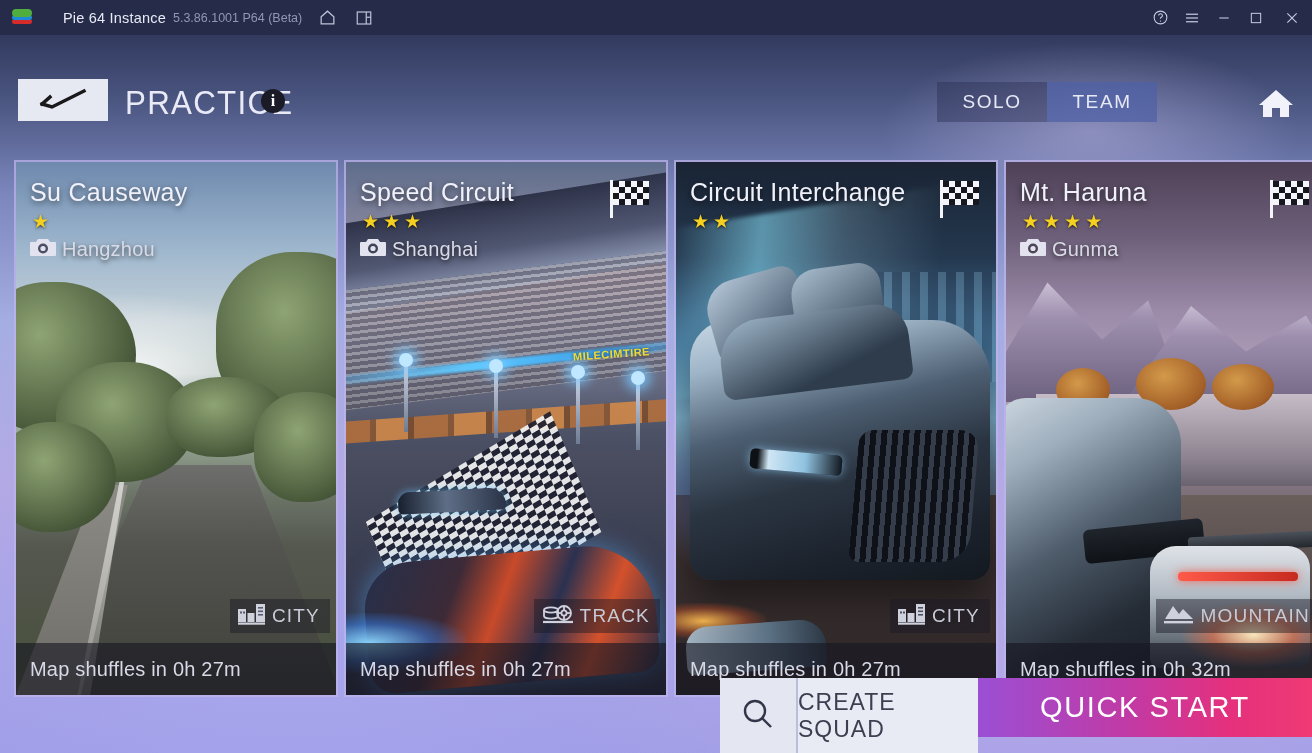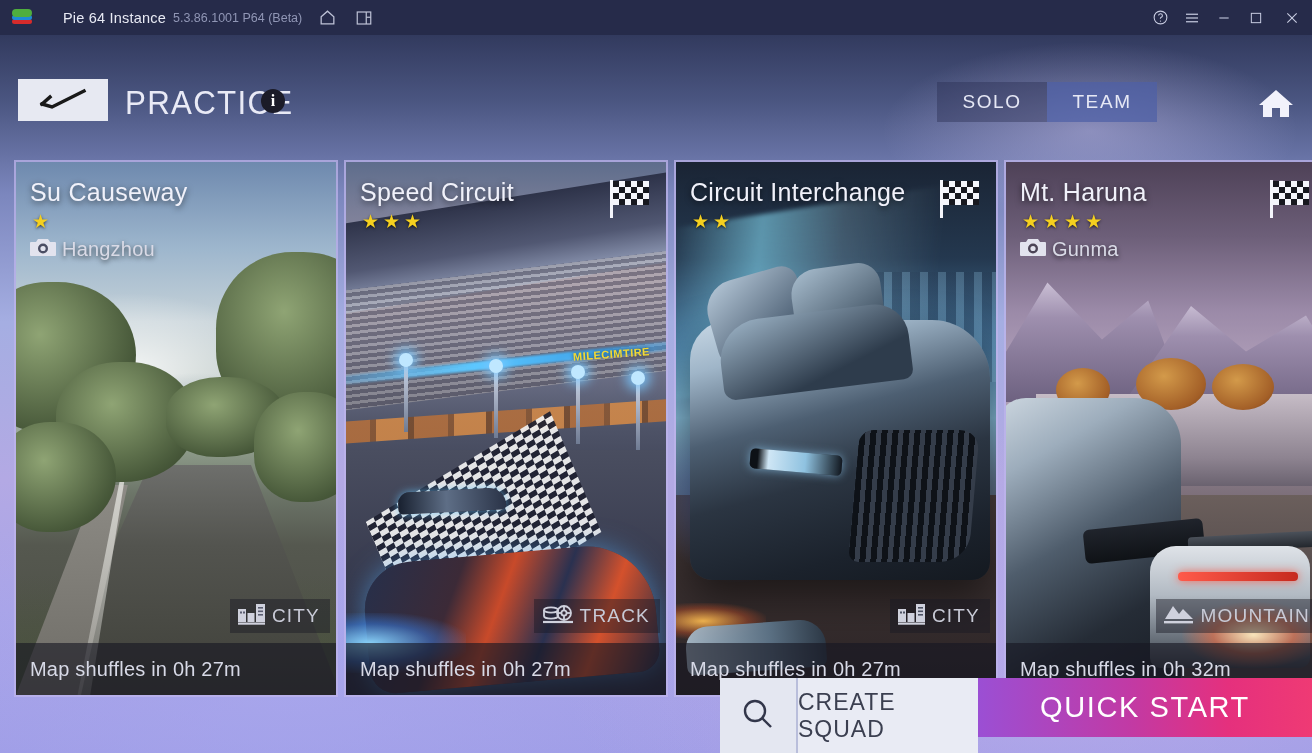--- a/index.html
+++ b/index.html
@@ -522,20 +522,30 @@
           <div class="flame"></div>
           <div class="adtext">MILECIMTIRE</div>
         </div>
         <div class="card-top">
           <div class="card-title">Speed Circuit</div>
           <div class="stars">
             <span class="star">★</span>
             <span class="star">★</span>
             <span class="star">★</span>
           </div>
+          <div class="loc-row">
+            <span>
+              <svg width="26" height="20" viewBox="0 0 26 20" fill="#e2e3ee">
+                <path d="M8 2h10l2 3h5a1 1 0 0 1 1 1v12a1 1 0 0 1-1 1H1a1 1 0 0 1-1-1V6a1 1 0 0 1 1-1h5z"></path>
+                <circle cx="13" cy="11.5" r="5" fill="#3e4358"></circle>
+                  <circle cx="13" cy="11.5" r="2.6" fill="#e2e3ee"></circle>
+              </svg>
+            </span>
+            <span class="loc-name">Shanghai</span>
+          </div>
         </div>
         <div class="flag-icon">
           <svg width="46" height="42" viewBox="0 0 46 42">
             <rect x="2" y="2" width="3" height="38" fill="#f4f5fb"></rect>
             <g transform="translate(5,3)">
               <rect width="36" height="24" fill="#f4f5fb"></rect>
               <g fill="#17181f">
                 <rect x="0" y="0" width="6" height="6"></rect>
                   <rect x="12" y="0" width="6" height="6"></rect>
                   <rect x="24" y="0" width="6" height="6"></rect>

